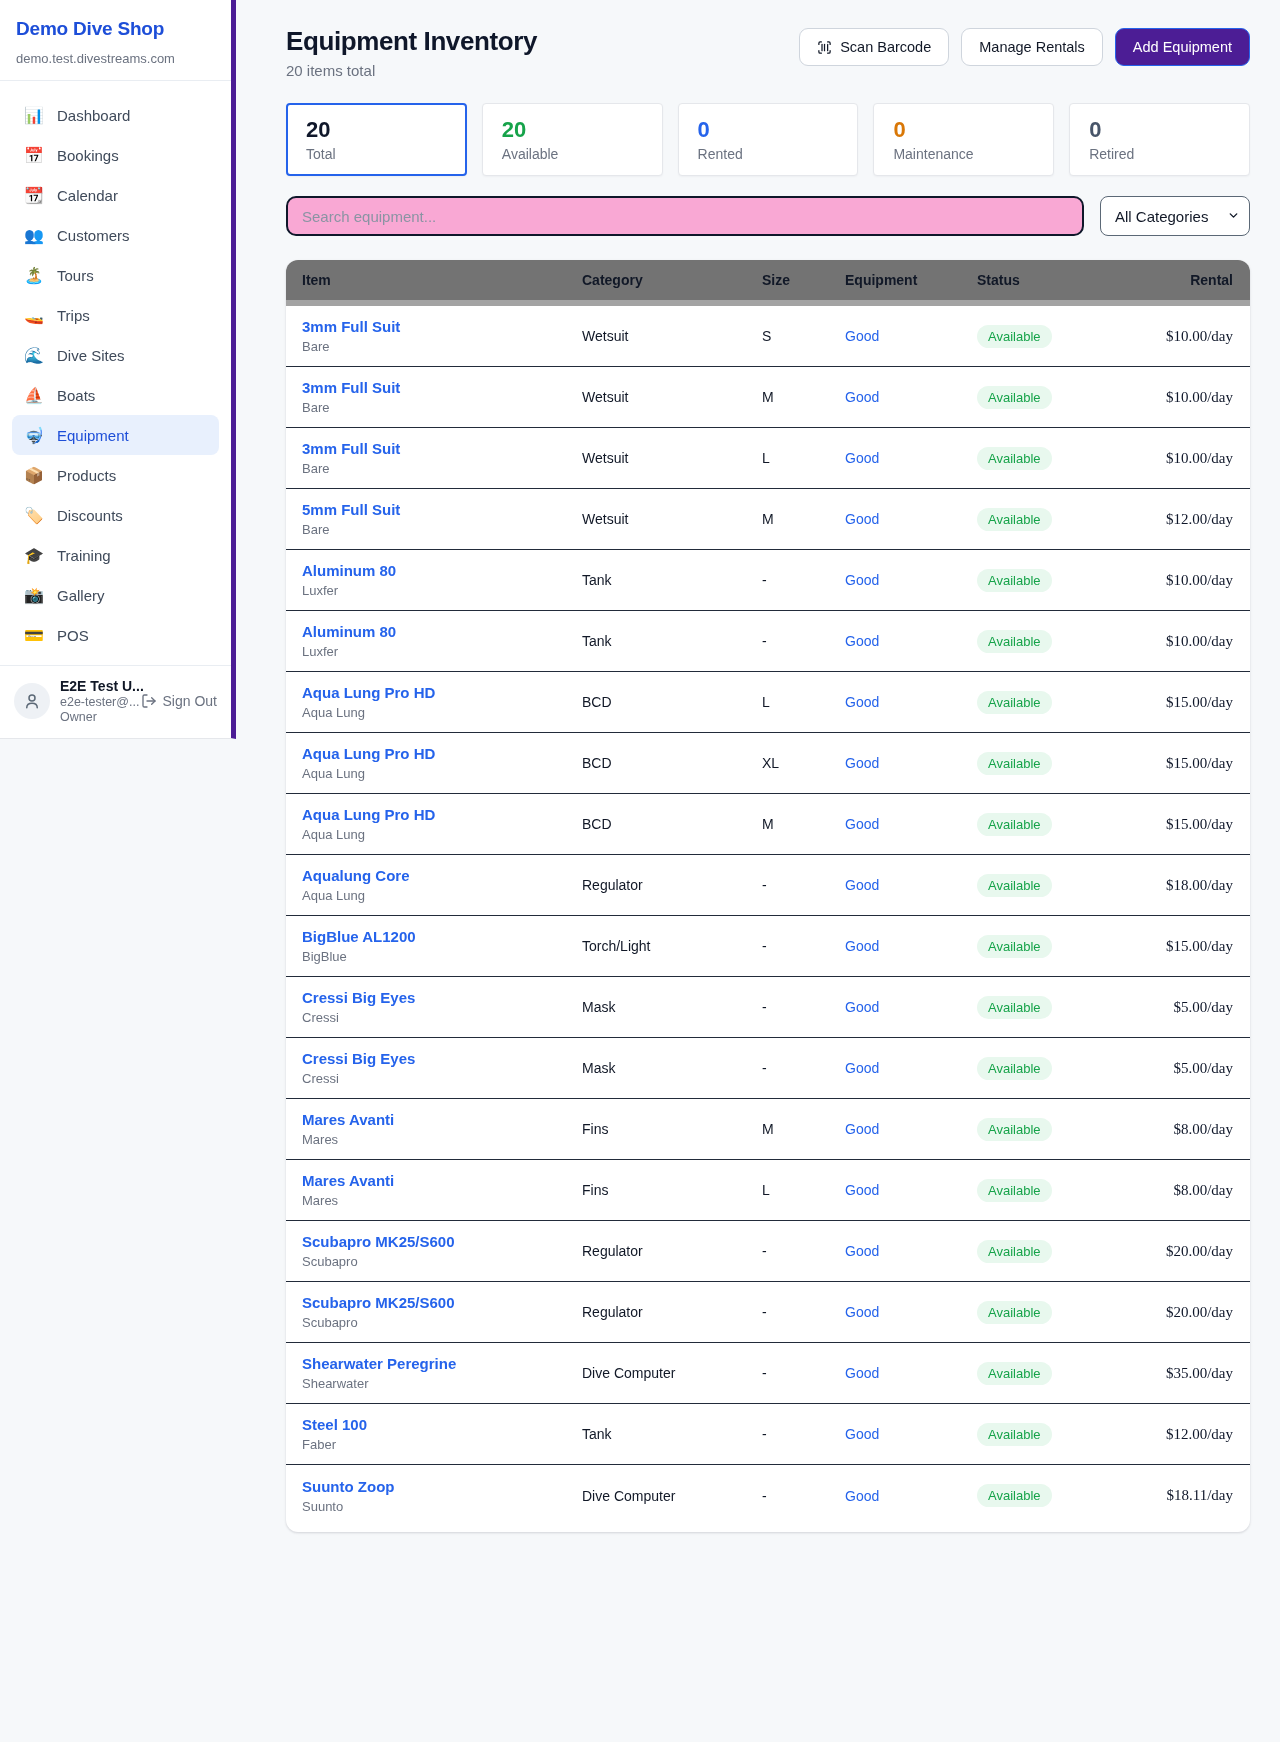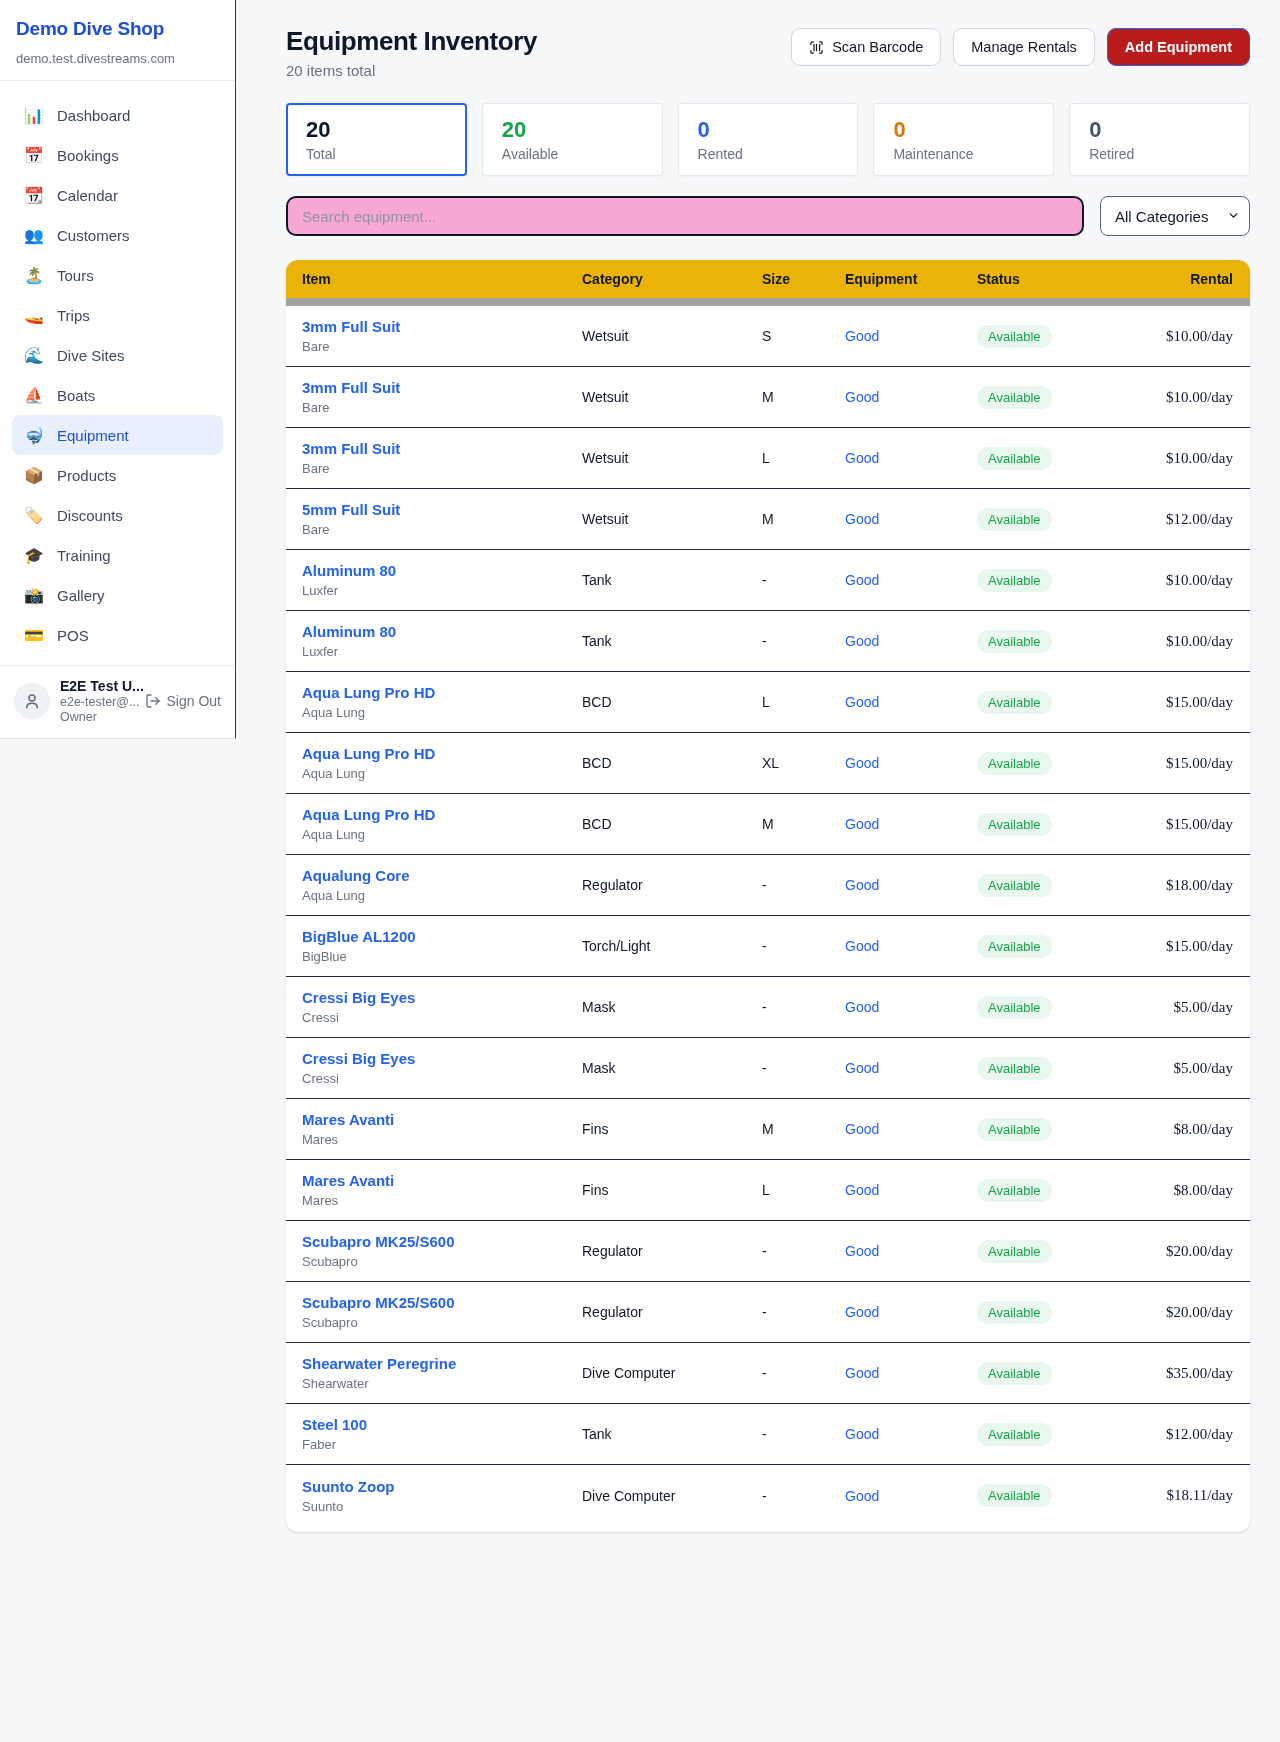--- a/index.html
+++ b/index.html
@@ -6,21 +6,21 @@
   html,body { background:#eef1f5; }
   body {
     width:1280px; height:1742px; margin:0 auto; position:relative;
     font-family:"Liberation Sans", sans-serif; color:#111827; overflow:hidden;
     background:#f6f8fa;
   }
   .page { display:flex; align-items:flex-start; width:1280px; }
 
   
   .sidebar {
-    width:236px; background:#ffffff; border-right:1px solid #4c1d95;
+    width:236px; background:#ffffff; border-right:5px solid #4c1d95;
     border-bottom:1px solid #e5e7eb; flex:0 0 236px;
   }
   .brand-block { padding:18px 16px 14px 16px; border-bottom:1px solid #e9edf2; }
   .brand-name { color:#1d4ed8; font-size:19px; font-weight:bold; letter-spacing:-0.2px; }
   .brand-domain { color:#6b7280; font-size:13px; margin-top:11px; }
   .nav { padding:14px 12px 10px 12px; }
   .nav-item {
     display:flex; align-items:center; gap:13px; height:40px; padding:0 12px;
     border-radius:8px; color:#3f4a5a; font-size:15px; cursor:pointer;
   }
@@ -43,21 +43,21 @@
   .main { flex:1; padding:26px 30px 40px 50px; min-width:0; }
   .page-head { display:flex; align-items:flex-start; justify-content:space-between; }
   .page-title { font-size:26px; font-weight:800; color:#0f172a; letter-spacing:-0.4px; }
   .page-subtitle { font-size:15px; color:#6b7280; margin-top:5px; }
   .head-actions { display:flex; gap:12px; margin-top:2px; }
   .btn {
     display:inline-flex; align-items:center; gap:8px; height:38px; padding:0 17px;
     border-radius:9px; font-size:14.5px; font-weight:500; cursor:pointer;
     background:#ffffff; border:1px solid #cfd5dd; color:#111827;
   }
-  .btn-primary { background:#b91c1c; border-color:#2563eb; color:#ffffff; font-weight:700;justify-content:flex-end; }
+  .btn-primary { background:#4c1d95; border-color:#2563eb; color:#ffffff; font-weight:400;justify-content:flex-end; }
 
   
   .stats { display:grid; grid-template-columns:repeat(5,1fr); gap:15px; margin-top:24px; }
   .stat-card {
     background:#ffffff; border:1px solid #e5e7eb; border-radius:4px; padding:13px 19px;
     box-shadow:0 1px 2px rgba(16,24,40,.04); cursor:pointer;
   }
   .stat-card.active { border:2px solid #2563eb; padding:12px 18px; }
   .stat-value { font-size:22px; font-weight:bold; }
   .stat-label { font-size:14px; color:#6b7280; margin-top:3px; }
@@ -77,21 +77,21 @@
   }
   .select-chevron { position:absolute; right:10px; top:13px; pointer-events:none; color:#111827; }
 
   
   .table-panel {
     margin-top:24px; background:#ffffff; border-radius:12px; overflow:hidden;
     box-shadow:0 1px 3px rgba(16,24,40,.10), 0 1px 2px rgba(16,24,40,.06);
     padding-bottom:6px;
   }
   .tgrid { display:grid; grid-template-columns:280px 180px 83px 132px 150px 1fr; align-items:center; padding:0 17px 0 16px; }
-  .thead { background:#eab308; height:46px; border-bottom:8px solid #a3a3a3; }
+  .thead { background:#737373; height:46px; border-bottom:6px solid #a3a3a3; }
   .th { font-size:14px; font-weight:bold; color:#111827; }
   .th.right, .td.right { text-align:right; }
   .trow { min-height:61px; border-bottom:1px solid #222b3a; padding-top:10px; padding-bottom:10px; }
   .trow:last-child { border-bottom:none; }
   .item-link { color:#2563eb; font-size:15px; font-weight:600; text-decoration:none; cursor:pointer;text-align:center; }
   .item-brand { color:#6b7280; font-size:13px; margin-top:4px; }
   .td { font-size:14px; color:#111827; }
   .cond-link { color:#2563eb; cursor:pointer; }
   .pill {
     display:inline-block; background:#e8f8ee; color:#16a34a; font-size:13px;

